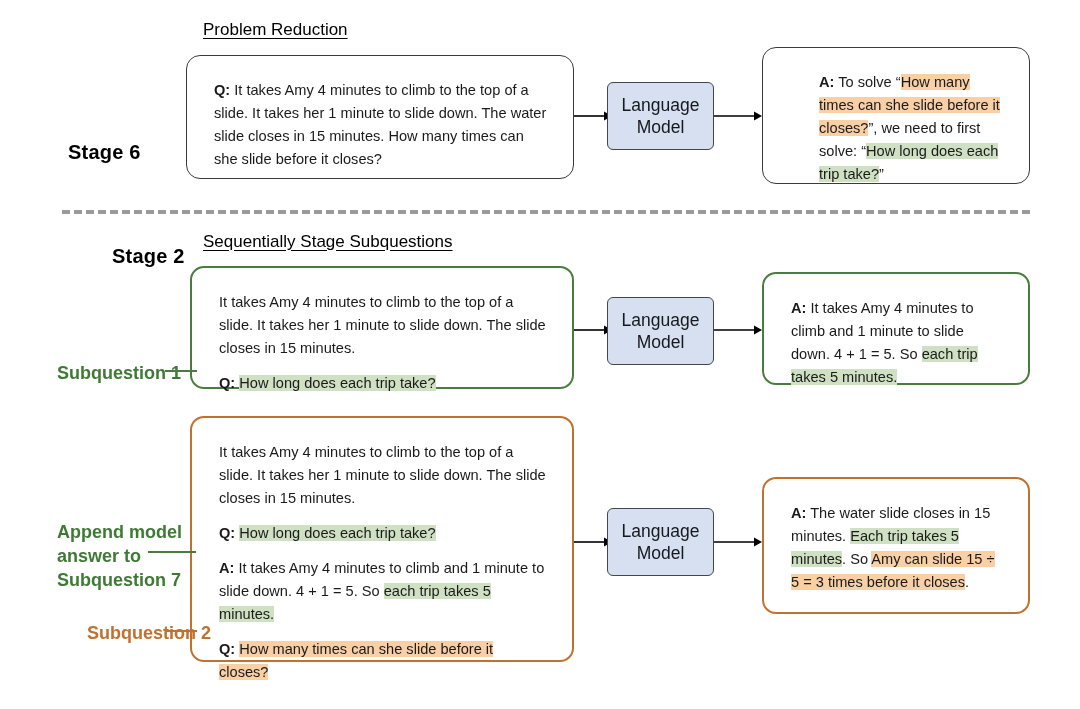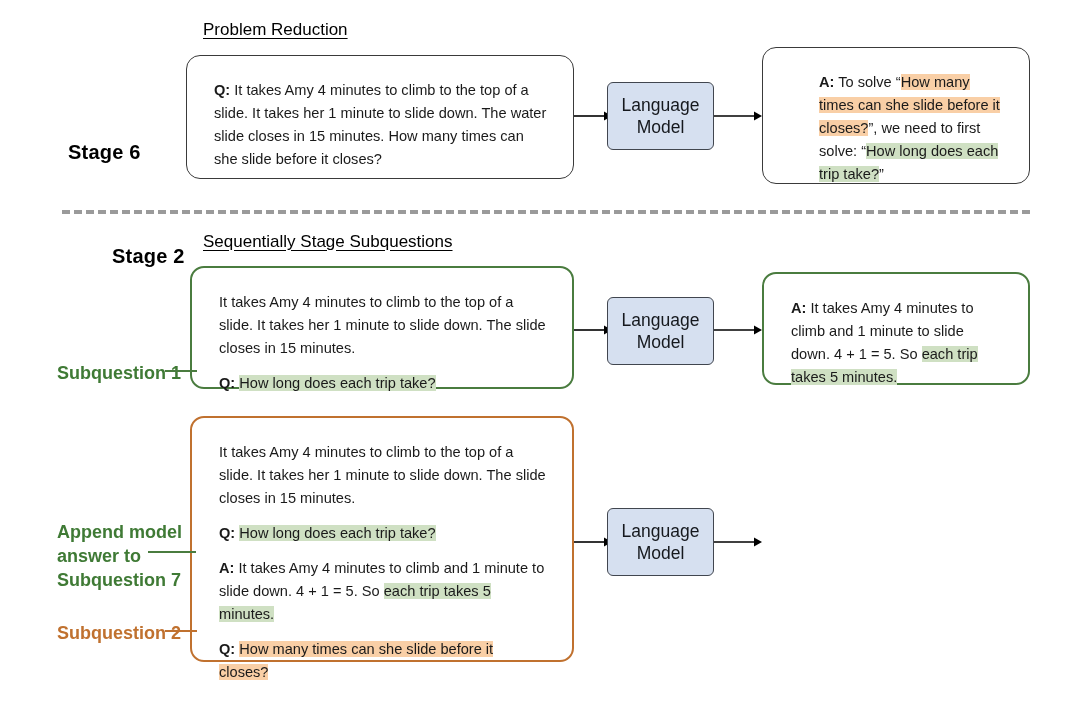--- a/index.html
+++ b/index.html
@@ -83,21 +83,21 @@
   }
 
   
   .side-label {
     font-size: 18px;
     font-weight: bold;
     line-height: 1.32;
     white-space: pre-line;
   }
   .side-label.green  { color: #3f7a35; }
-  .side-label.orange { color: #c0712f; }
+  .side-label.orange { color: #c0712f; margin-left: 30px; }
 
   
   .leader { height: 0; }
   .leader.green  { border-top: 2px solid #4a7c3f; }
   .leader.orange { border-top: 2px solid #c0712f; }
 
   svg { display: block; }
 </style>
 </head>
 <body>
@@ -193,14 +193,17 @@
       <span>Language</span><br>
       <span>Model</span>
     </div>
   </div>
 
   <svg class="abs" style="left:714px; top:534px;" width="48" height="16">
     <line x1="0" y1="8" x2="40" y2="8" stroke="#000" stroke-width="1.6"></line>
     <polygon points="40,3.5 48,8 40,12.5" fill="#000"></polygon>
   </svg>
 
+  <div class="abs box orange" style="left:762px; top:477px; width:268px; height:137px;">
+    <p><span class="qa-tag">A:</span><span> The water slide closes in 15 minutes. </span><span class="hl-green">Each trip takes 5 minutes</span><span>. So </span><span class="hl-orange">Amy can slide 15 ÷ 5 = 3 times before it closes</span><span>.</span></p>
+  </div>
 
 </div>
 
 </body></html>

